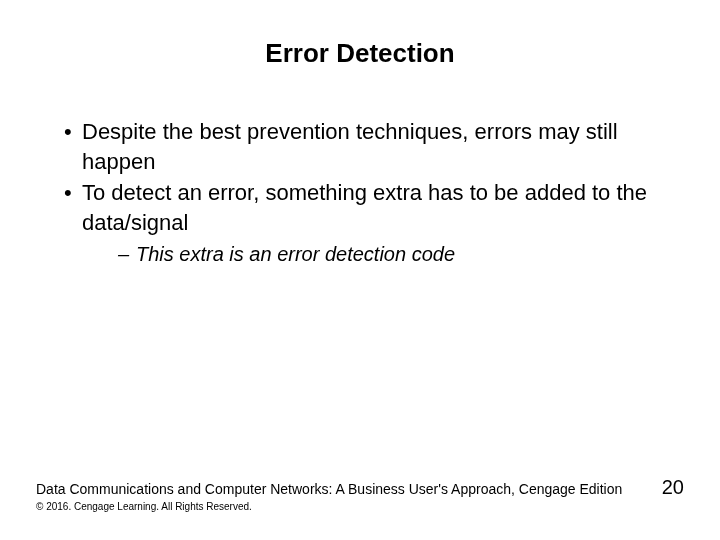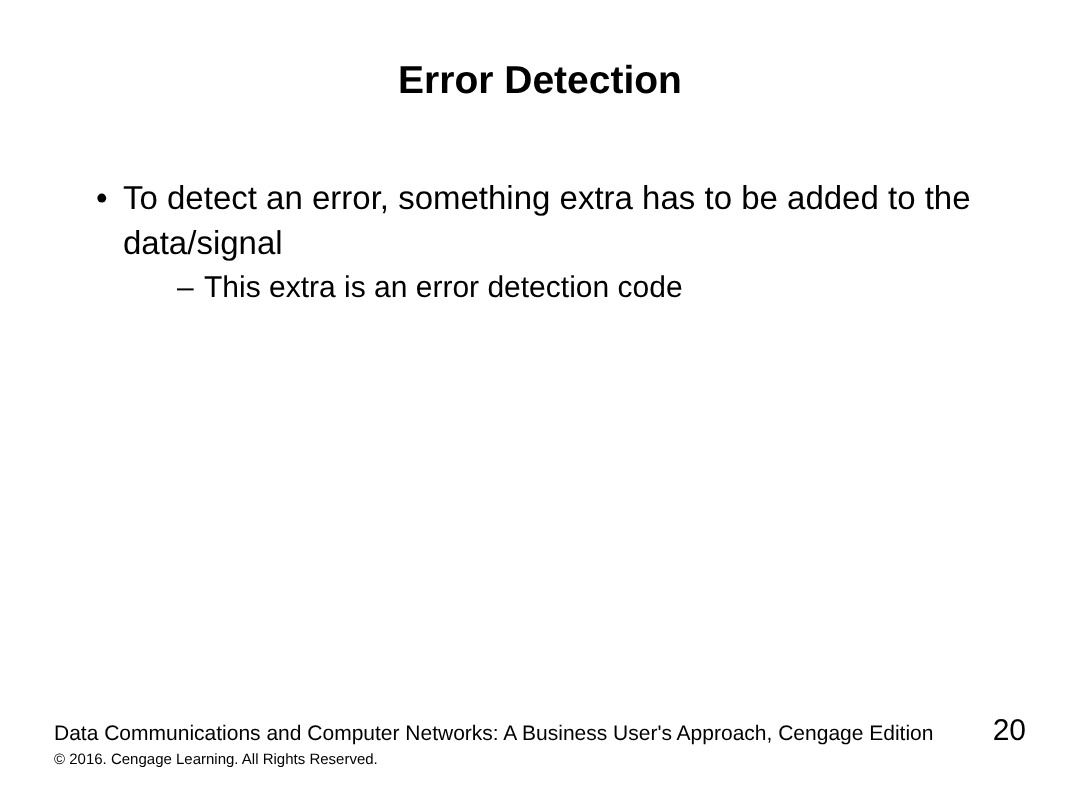--- a/index.html
+++ b/index.html
@@ -2,35 +2,38 @@
 <html><head>
 <meta charset="utf-8">
 <style>
   * { margin: 0; padding: 0; box-sizing: border-box; }
   html, body { width: 720px; height: 540px; background: #fff; font-family: Arial, Helvetica, sans-serif; color: #000; }
   .slide { width: 720px; height: 540px; position: relative; padding: 38px 36px 0 36px; }
   .title { font-size: 26px; text-align: center; margin-bottom: 48px; }
   ul.level1 { list-style: none; padding-left: 28px; }
   ul.level1 > li { position: relative; padding-left: 18px; margin-bottom: 2px; font-size: 22px; line-height: 1.35; }
   ul.level1 > li::before { content: "•"; position: absolute; left: 0; top: 0; }
-  ul.level2 { list-style: none; padding-left: 36px; margin-top: 2px; margin-bottom: 2px; }
+  ul.level2 { list-style: none; padding-left: 36px; margin-top: 2px; margin-bottom: 2px; font-style: italic; }
   ul.level2 > li { position: relative; padding-left: 18px; font-size: 20px; line-height: 1.4; }
   ul.level2 > li::before { content: "–"; position: absolute; left: 0; top: 0; }
   .footer { position: absolute; left: 36px; right: 36px; bottom: 28px; }
   .footer-line { display: flex; justify-content: space-between; align-items: baseline; font-size: 14px; }
   .copyright { font-size: 10px; margin-top: 2px; }
   .pagenum { font-size: 20px; }
 </style>
 </head>
 <body>
 
 <div class="slide">
   <h1 class="title">Error Detection</h1>
 
   <ul class="level1">
+    <li>
+      <span>Despite the best prevention techniques, errors may still happen</span>
+    </li>
     <li>
       <span>To detect an error, something extra has to be added to the data/signal</span>
       <ul class="level2">
         <li>
           <span>This extra is an error detection code</span>
         </li>
       </ul>
     </li>
   </ul>
 

